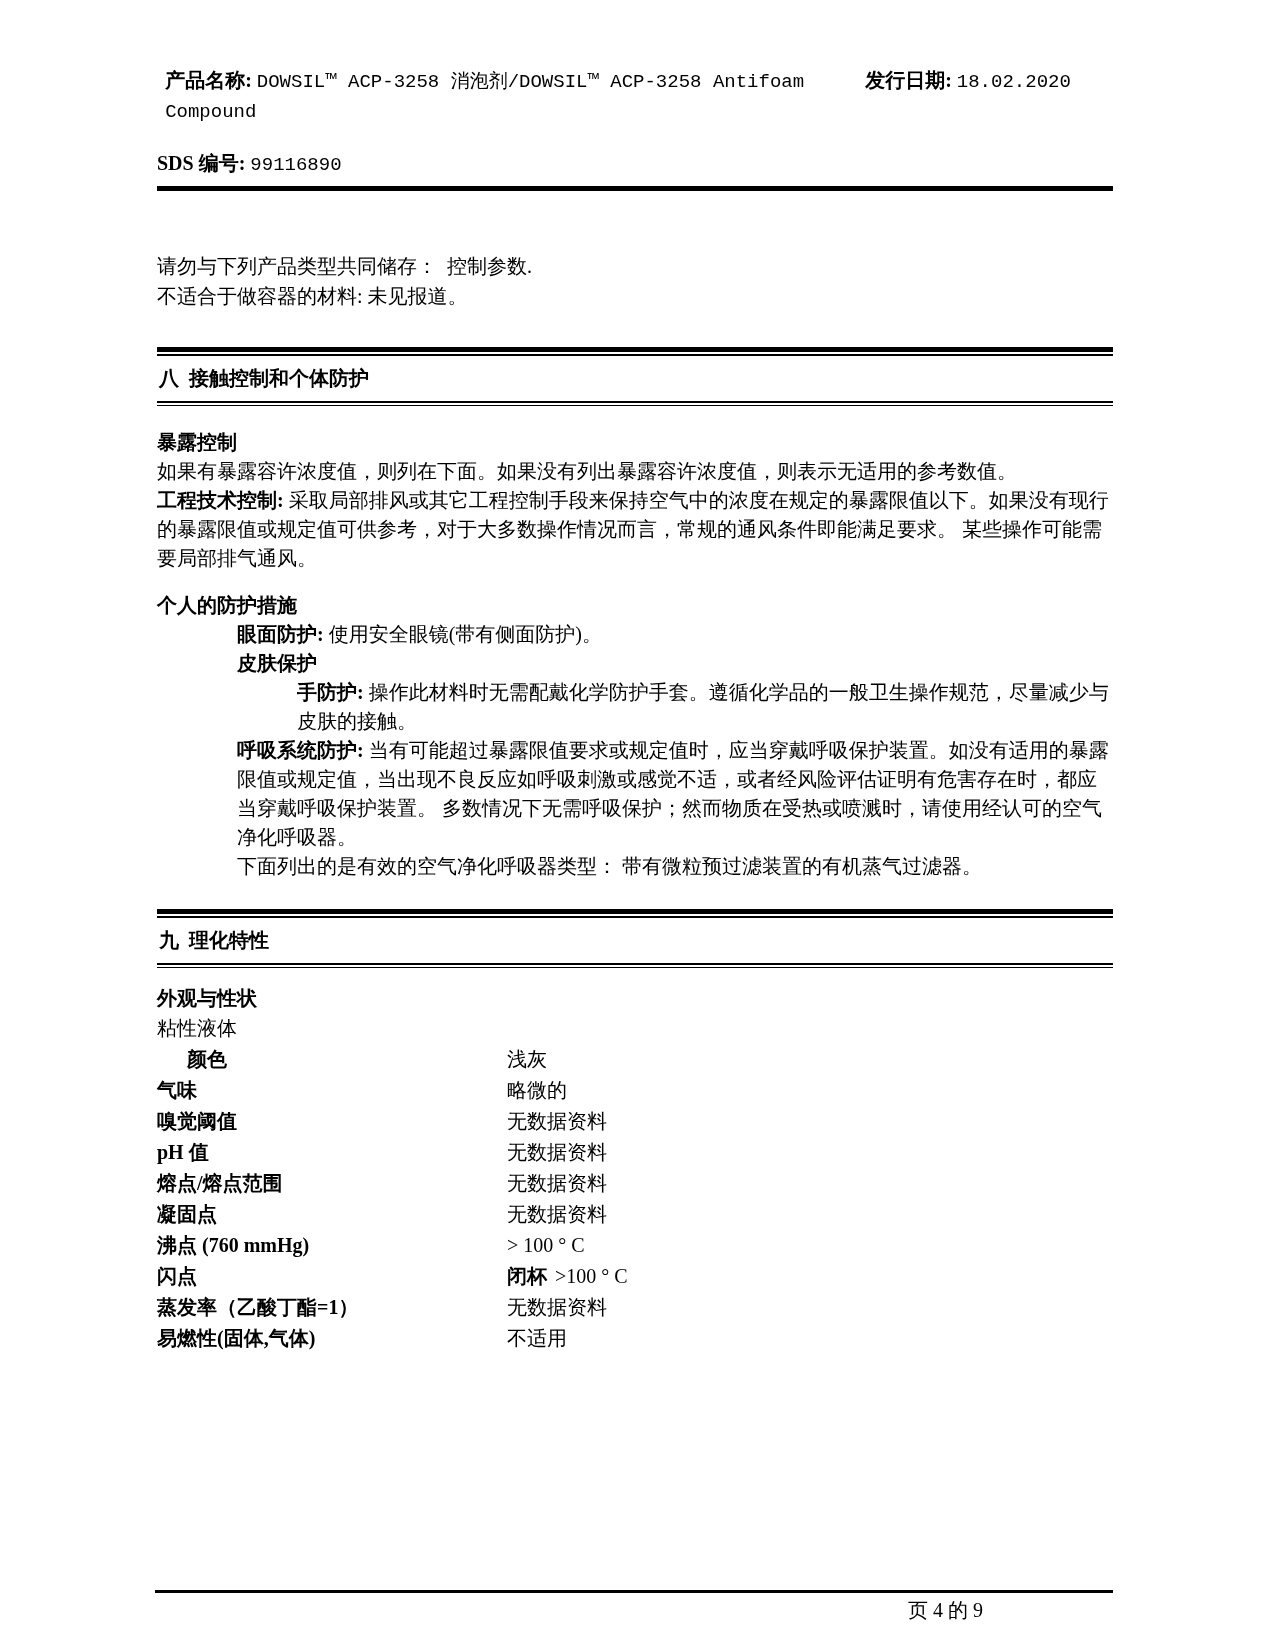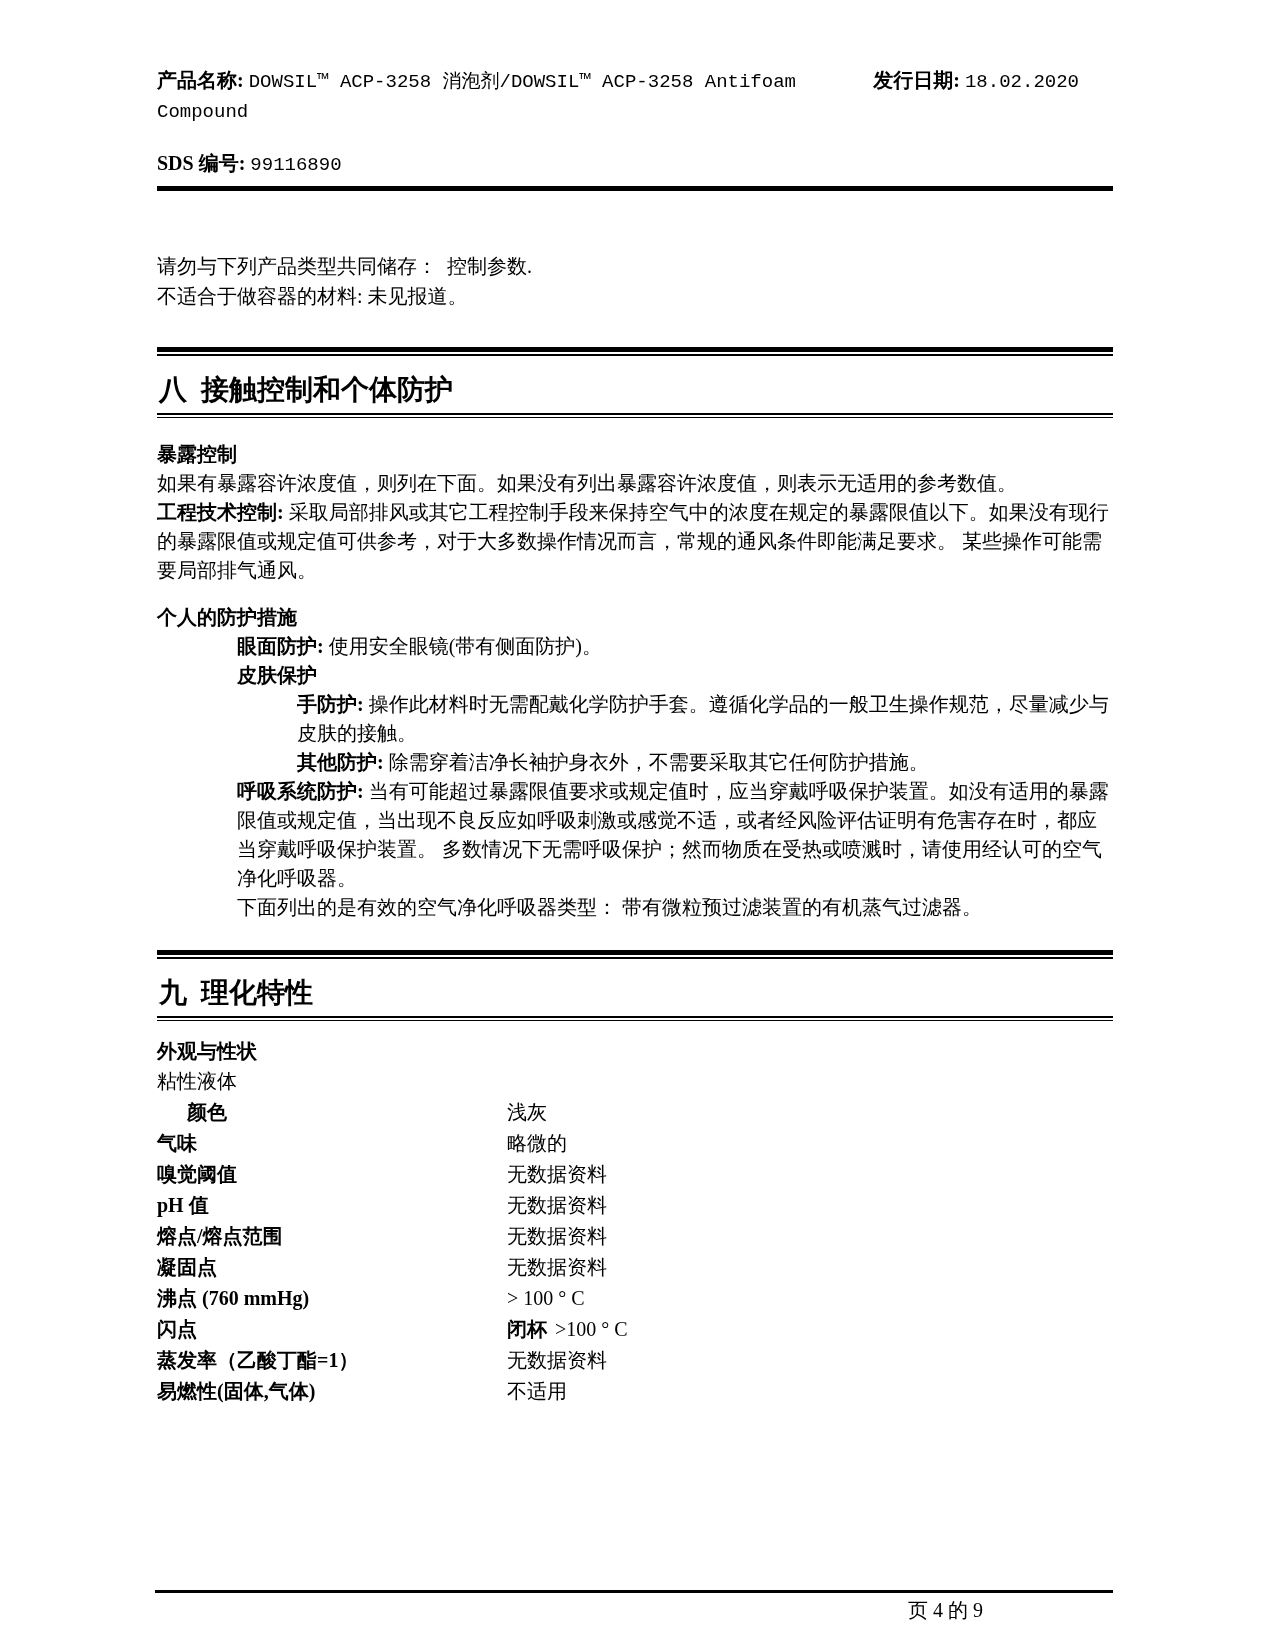--- a/index.html
+++ b/index.html
@@ -18,39 +18,39 @@
     position: absolute;
     left: 157px;
     top: 0;
     width: 956px;
   }
   .pre { white-space: pre-wrap; }
   .b { font-weight: 700; }
   .mono { font-family: "Liberation Mono", "DejaVu Sans Mono", monospace; font-size: 19px; }
 
   
-  .hdr-row { display: flex; justify-content: space-between; margin-top: 66px; }
+  .hdr-row { display: flex; justify-content: center; margin-top: 66px; }
   .product-block { width: 700px; line-height: 28px; }
   .issue-block { white-space: nowrap; padding-right: 34px; line-height: 28px; }
   .sds-row { margin-top: 24px; line-height: 26px; }
   .rule-heavy { height: 5px; background: #000; margin-top: 8px; }
 
   
   .storage-block { margin-top: 60px; line-height: 30px; }
   .line { line-height: 29px; }
   .ind1 { margin-left: 80px; }
   .ind2 { margin-left: 140px; }
   .mt-blank { margin-top: 22px; }
   .mt-small { margin-top: 18px; }
 
   
   .sect-header { margin-top: 36px; }
   .sect-header .rt1 { height: 5px; background: #000; }
   .sect-header .rt2 { height: 2px; background: #000; margin-top: 2px; }
-  .sect-title { font-size: 28px; font-weight: 700; line-height: 30px; padding: 7px 0 8px 2px; margin-top: 12px; }
+  .sect-title { font-size: 20px; font-weight: 700; line-height: 30px; padding: 7px 0 8px 2px; }
   .sect-header .rb1 { height: 2px; background: #000; }
   .sect-header .rb2 { height: 1px; background: #000; margin-top: 2px; }
 
   
   .appearance-heading { margin-top: 16px; line-height: 29px; font-weight: 700; }
   .prop-table { margin-top: 0; }
   .prop-row { display: flex; line-height: 31px; }
   .prop-label { width: 350px; font-weight: 700; flex-shrink: 0; }
   .prop-label.indent { padding-left: 30px; }
   .prop-value { flex: 1; }
@@ -88,21 +88,20 @@
 
     <div class="line b mt-blank">暴露控制</div>
 
     <div class="line pre">如果有暴露容许浓度值，则列在下面。如果没有列出暴露容许浓度值，则表示无适用的参考数值。</div>
     <div class="line pre"><span class="b">工程技术控制:</span> <span>采取局部排风或其它工程控制手段来保持空气中的浓度在规定的暴露限值以下。如果没有现行的暴露限值或规定值可供参考，对于大多数操作情况而言，常规的通风条件即能满足要求。 某些操作可能需要局部排气通风。</span></div>
 
     <div class="line b mt-small">个人的防护措施</div>
     <div class="line ind1 pre"><span class="b">眼面防护:</span> <span>使用安全眼镜(带有侧面防护)。</span></div>
     <div class="line b ind1">皮肤保护</div>
     <div class="line ind2 pre"><span class="b">手防护:</span> <span>操作此材料时无需配戴化学防护手套。遵循化学品的一般卫生操作规范，尽量减少与皮肤的接触。</span></div>
-    <div class="line ind2 pre"><span class="b">其他防护:</span> <span>除需穿着洁净长袖护身衣外，不需要采取其它任何防护措施。</span></div>
     <div class="line ind1 pre"><span class="b">呼吸系统防护:</span> <span>当有可能超过暴露限值要求或规定值时，应当穿戴呼吸保护装置。如没有适用的暴露限值或规定值，当出现不良反应如呼吸刺激或感觉不适，或者经风险评估证明有危害存在时，都应当穿戴呼吸保护装置。 多数情况下无需呼吸保护；然而物质在受热或喷溅时，请使用经认可的空气净化呼吸器。</span></div>
     <div class="line ind1 pre">下面列出的是有效的空气净化呼吸器类型： 带有微粒预过滤装置的有机蒸气过滤器。</div>
 
     <div class="sect-header" style="margin-top:28px;">
       <div class="rt1"></div>
       <div class="rt2"></div>
       <div class="sect-title pre">九  理化特性</div>
       <div class="rb1"></div>
       <div class="rb2"></div>
     </div>

